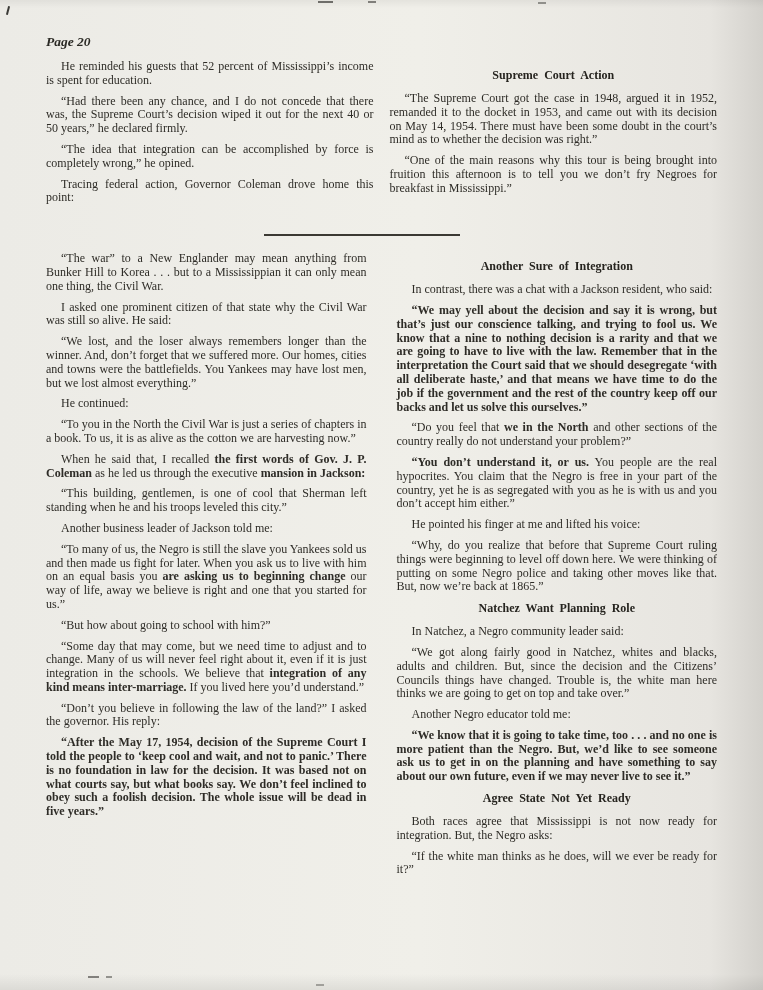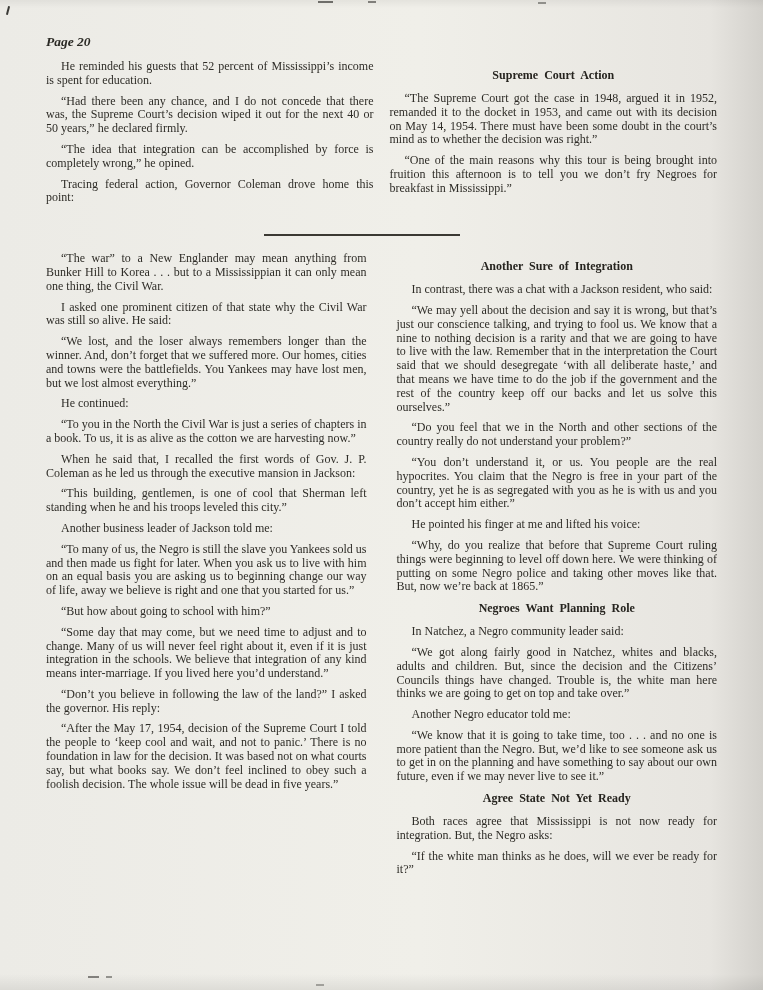--- a/index.html
+++ b/index.html
@@ -24,21 +24,21 @@
     color: #2b2a25;
   }
   .cols { display: flex; gap: 16px; padding: 0 46px; }
   .col { flex: 1; min-width: 0; }
   .para {
     margin: 0 0 7px 0;
     font-size: 12px; line-height: 1.15;
     text-align: justify; text-indent: 15px;
     color: #2e2c27;
   }
-  .para .b { font-weight: normal; }
+  .para .b { font-weight: bold; }
   .col-heading {
     text-align: center; font-weight: bold;
     font-size: 12px; word-spacing: 3px;
     margin: 8px 0 9px 0; color: #26241f;
   }
   .subsection .col-heading { margin-top: 7px; }
   .divider {
     width: 196px; height: 2px;
     background: #3b3933;
     margin: 22px 0 0 264px;
@@ -120,21 +120,21 @@
         <div>
             <p class="para"><span>In contrast, there was a chat with a Jackson resident, who said:</span></p>
             <p class="para"><span class="b">“We may yell about the decision and say it is wrong, but that’s just our conscience talking, and trying to fool us.  We know that a nine to nothing decision is a rarity and that we are going to have to live with the law.  Remember that in the interpretation the Court said that we should desegregate ‘with all deliberate haste,’ and that means we have time to do the job if the government and the rest of the country keep off our backs and let us solve this ourselves.”</span></p>
             <p class="para"><span>“Do you feel that </span><span class="b">we in the North</span><span> and other sections of the country really do not understand your problem?”</span></p>
             <p class="para"><span class="b">“You don’t understand it, or us.</span><span>  You people are the real hypocrites.  You claim that the Negro is free in your part of the country, yet he is as segregated with you as he is with us and you don’t accept him either.”</span></p>
             <p class="para"><span>He pointed his finger at me and lifted his voice:</span></p>
             <p class="para"><span>“Why, do you realize that before that Supreme Court ruling things were beginning to level off down here.  We were thinking of putting on some Negro police and taking other moves like that.  But, now we’re back at 1865.”</span></p>
           </div>
       </div>
       <div class="subsection">
-        <div class="col-heading">Negroes Want Planning Role</div>
+        <div class="col-heading">Natchez Want Planning Role</div>
         <div>
             <p class="para"><span>In Natchez, a Negro community leader said:</span></p>
             <p class="para"><span>“We got along fairly good in Natchez, whites and blacks, adults and children.  But, since the decision and the Citizens’ Councils things have changed.  Trouble is, the white man here thinks we are going to get on top and take over.”</span></p>
             <p class="para"><span>Another Negro educator told me:</span></p>
             <p class="para"><span class="b">“We know that it is going to take time, too . . . and no one is more patient than the Negro.  But, we’d like to see someone ask us to get in on the planning and have something to say about our own future, even if we may never live to see it.”</span></p>
           </div>
       </div>
       <div class="subsection">
         <div class="col-heading">Agree State Not Yet Ready</div>
         <div>

